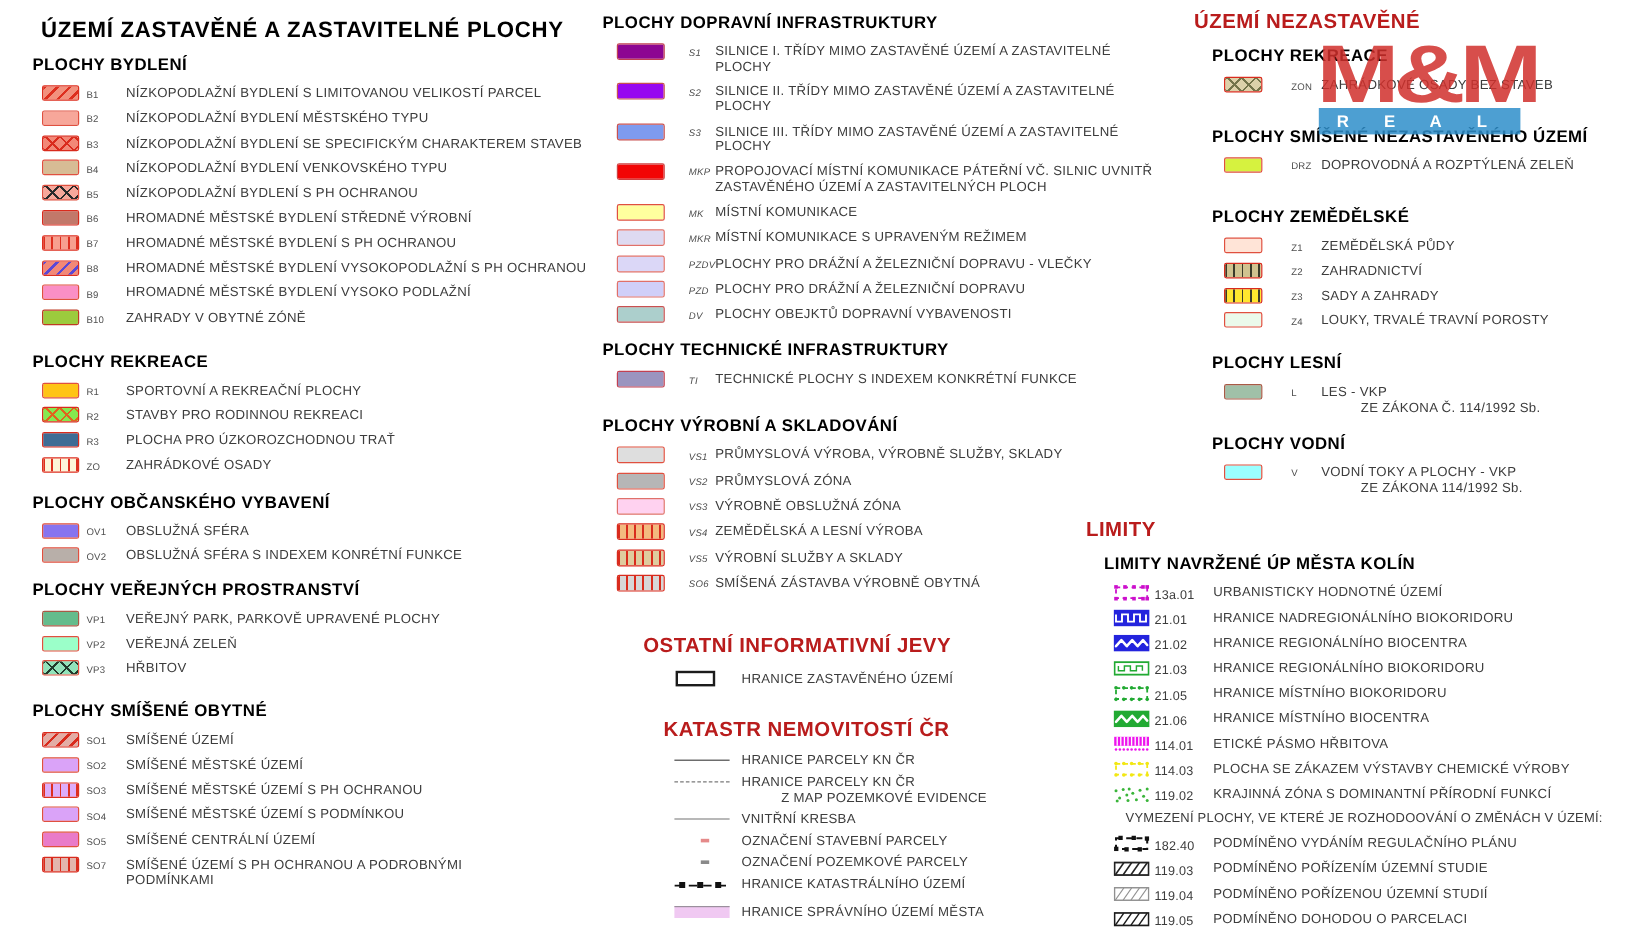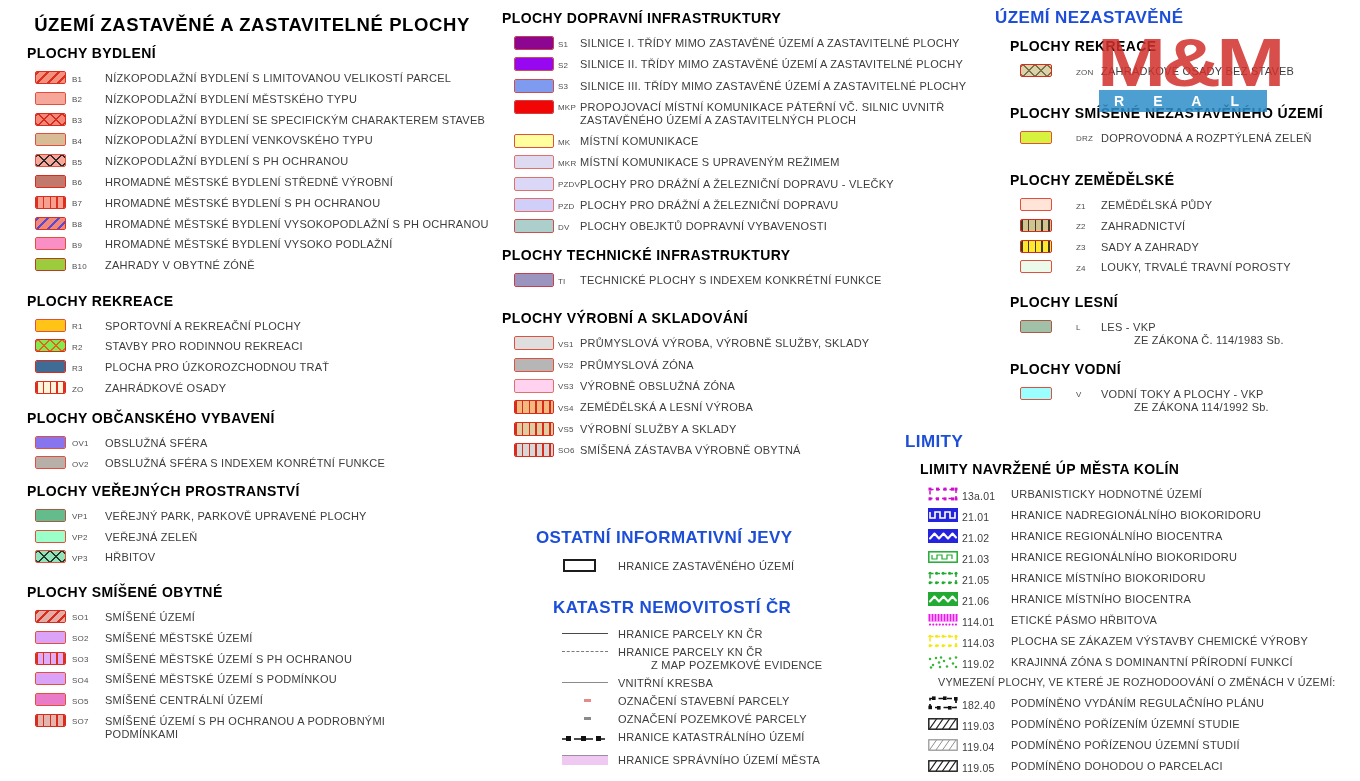--- a/index.html
+++ b/index.html
@@ -9,42 +9,42 @@
     font-family:"Liberation Sans","DejaVu Sans",sans-serif;
   }
   .col{position:absolute;}
   #col-left{left:12px;top:14px;width:480px;}
   #col-mid{left:502px;top:10px;width:465px;}
   #col2-bottom{left:536px;top:528px;width:425px;}
   #col-right{left:995px;top:8px;width:365px;}
   #col-limity{left:905px;top:432px;width:455px;}
 
   .h1{font-size:18.5px;line-height:22px;font-weight:bold;color:#000;letter-spacing:0.6px;text-align:center;}
-  .h2{font-size:17px;line-height:20px;font-weight:bold;color:#1d4ed8;letter-spacing:0.4px;}
+  .h2{font-size:17px;line-height:20px;font-weight:bold;color:#b91c1c;letter-spacing:0.4px;}
   .h3{font-size:14px;line-height:17px;font-weight:bold;color:#000;letter-spacing:0.4px;margin-bottom:9px;}
   .ind15{margin-left:15px;}
 
   .row{display:flex;align-items:flex-start;margin-bottom:7.3px;}
   .label{font-size:11px;line-height:12.5px;letter-spacing:0.25px;padding-top:1px;color:#3c3c3c;}
   .sub{margin-top:1px;}
   .sub.ind{padding-left:33px;}
   .code{font-size:8px;color:#4f4f4f;padding-top:3.5px;letter-spacing:0.2px;flex:none;}
 
   .swatch{flex:none;box-sizing:border-box;border-radius:2px;
     background-color:var(--f);border:1.6px solid var(--b);background-clip:padding-box;}
   .pat-diag{background-image:repeating-linear-gradient(135deg,var(--l) 0 2.2px,transparent 2.2px 7.5px);}
   .pat-vert{background-image:repeating-linear-gradient(90deg,var(--l) 0 1.6px,transparent 1.6px 6.8px);}
   .pat-cross{background-image:
     repeating-linear-gradient(45deg,var(--l) 0 1.6px,transparent 1.6px 8.5px),
     repeating-linear-gradient(135deg,var(--l) 0 1.6px,transparent 1.6px 8.5px);}
 
   [data-kind="sw1"] .swatch{width:31px;height:13px;margin-left:23px;}
   [data-kind="sw1"] .code{width:33px;margin-left:6px;}
   [data-kind="sw2"] .swatch{width:40px;height:14px;margin-left:12px;}
-  [data-kind="sw2"] .code{width:22px;margin-left:4px;}
+  [data-kind="sw2"] .code{width:22px;margin-left:20px;font-style:italic;}
   [data-kind="sw3"] .swatch{width:32px;height:13px;margin-left:25px;}
   [data-kind="sw3"] .code{width:25px;margin-left:24px;}
 
   [data-kind="limit"] .row{margin-bottom:6.5px;}
   .limsym{flex:none;width:30px;height:14px;margin-left:23px;}
   [data-kind="limit"] .code{width:49px;margin-left:4px;font-size:10.5px;color:#3c3c3c;padding-top:2.5px;}
 
   [data-kind="kat"] .row{margin-bottom:4.5px;}
   .katsym{flex:none;width:56px;margin-left:26px;display:block;}
   .kline{width:46px;height:0;margin-top:6px;}
@@ -422,21 +422,21 @@
           <span class="label">LOUKY, TRVALÉ TRAVNÍ POROSTY</span>
         </div>
       </div>
   </div>
   <div class="sec" style="margin-top:20px">
     <div class="h3 ind15">PLOCHY LESNÍ</div>
     <div class="rows" data-kind="sw3">
         <div class="row two">
           <span class="swatch" style="--f: #a0c0a8; --b: #a85a46;"></span>
           <span class="code">L</span>
-          <span class="label">LES - VKP<div class="sub ind">ZE ZÁKONA Č. 114/1983 Sb.</div></span>
+          <span class="label">LES - VKP<div class="sub ind">ZE ZÁKONA Č. 114/1992 Sb.</div></span>
         </div>
       </div>
   </div>
   <div class="sec" style="margin-top:14px">
     <div class="h3 ind15">PLOCHY VODNÍ</div>
     <div class="rows" data-kind="sw3">
         <div class="row two">
           <span class="swatch" style="--f: #9bffff; --b: #e0503f;"></span>
           <span class="code">V</span>
           <span class="label">VODNÍ TOKY A PLOCHY - VKP<div class="sub ind">ZE ZÁKONA 114/1992 Sb.</div></span>

